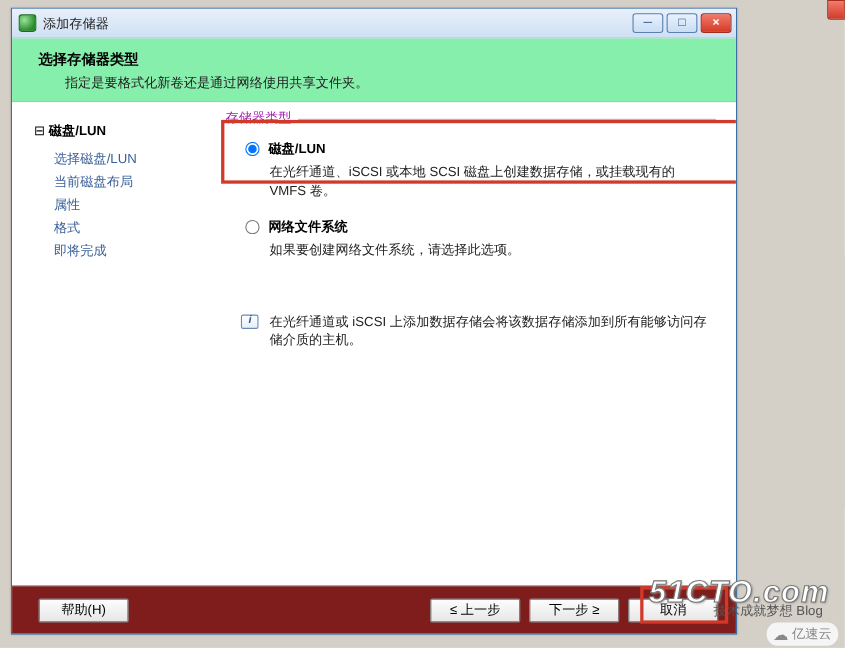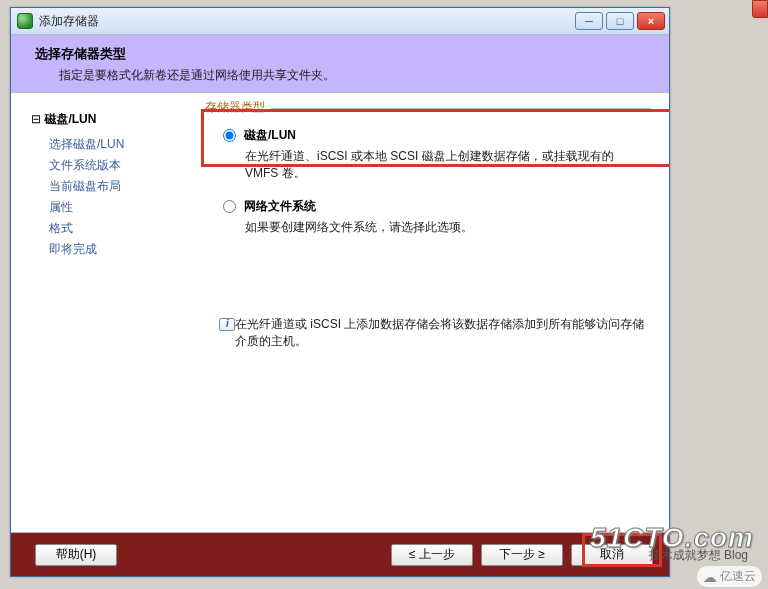--- a/index.html
+++ b/index.html
@@ -50,21 +50,21 @@
     font-size: 11px;
     color:#2a4d7a;
   }
   .win-btn.close {
     background: linear-gradient(#f27a6a,#d43a27);
     border-color:#a52d1e; color:#fff; font-weight:bold;
   }
   .header {
     padding: 10px 20px 8px 24px;
     border-bottom: 1px solid #b8b8b8;
-    background:#c4b5fd;
+    background:#86efac;
   }
   .header-title { font-weight: bold; font-size: 13px; color:#000; }
   .header-sub { margin-left: 24px; margin-top: 4px; color:#222; }
   .body {
     flex:1;
     display:flex;
     background:#fff;
     overflow:hidden;
   }
   .nav {
@@ -91,21 +91,21 @@
     cursor:default;
     font-size:12px;
   }
   .content {
     flex:1;
     padding: 6px 18px 10px 0;
     position:relative;
   }
   .fieldset-label {
     font-size:12px;
-    color:#a16207;
+    color:#a21caf;
     padding-left:4px;
     margin-bottom:18px;
   }
   .fieldset-line {
     border-top:1px solid #b8b8b8;
     margin-left: 70px;
     margin-top:-8px;
     margin-right:0;
   }
   .opt-group {
@@ -121,21 +121,22 @@
   .highlight-box {
     position:absolute;
     border: 3px solid #d13a2a;
     left: 0px; top: 16px;
     width: 520px; height: 58px;
     pointer-events:none;
   }
   .info-row {
     display:flex;
     align-items:flex-start;
-    margin: 64px 4px 0 18px;
+    gap:10px;
+    margin: 32px 4px 0 18px;
     color:#222;
   }
   .info-icon {
     width:16px; height:13px;
     background: linear-gradient(#fff,#e6eef7);
     border:1px solid #6b8ab0;
     border-radius:2px;
     position:relative;
     flex-shrink:0;
     margin-top:2px;
@@ -241,21 +242,20 @@
 
   <div class="header">
     <div class="header-title">选择存储器类型</div>
     <div class="header-sub">指定是要格式化新卷还是通过网络使用共享文件夹。</div>
   </div>
 
   <div class="body">
     <div class="nav">
       <div class="nav-root">磁盘/LUN</div>
       <div class="nav-item">选择磁盘/LUN</div>
-      <div class="nav-item">文件系统版本</div>
       <div class="nav-item">当前磁盘布局</div>
       <div class="nav-item">属性</div>
       <div class="nav-item">格式</div>
       <div class="nav-item">即将完成</div>
     </div>
 
     <div class="content">
       <span class="fieldset-label">存储器类型</span>
       <div class="fieldset-line"></div>
 

